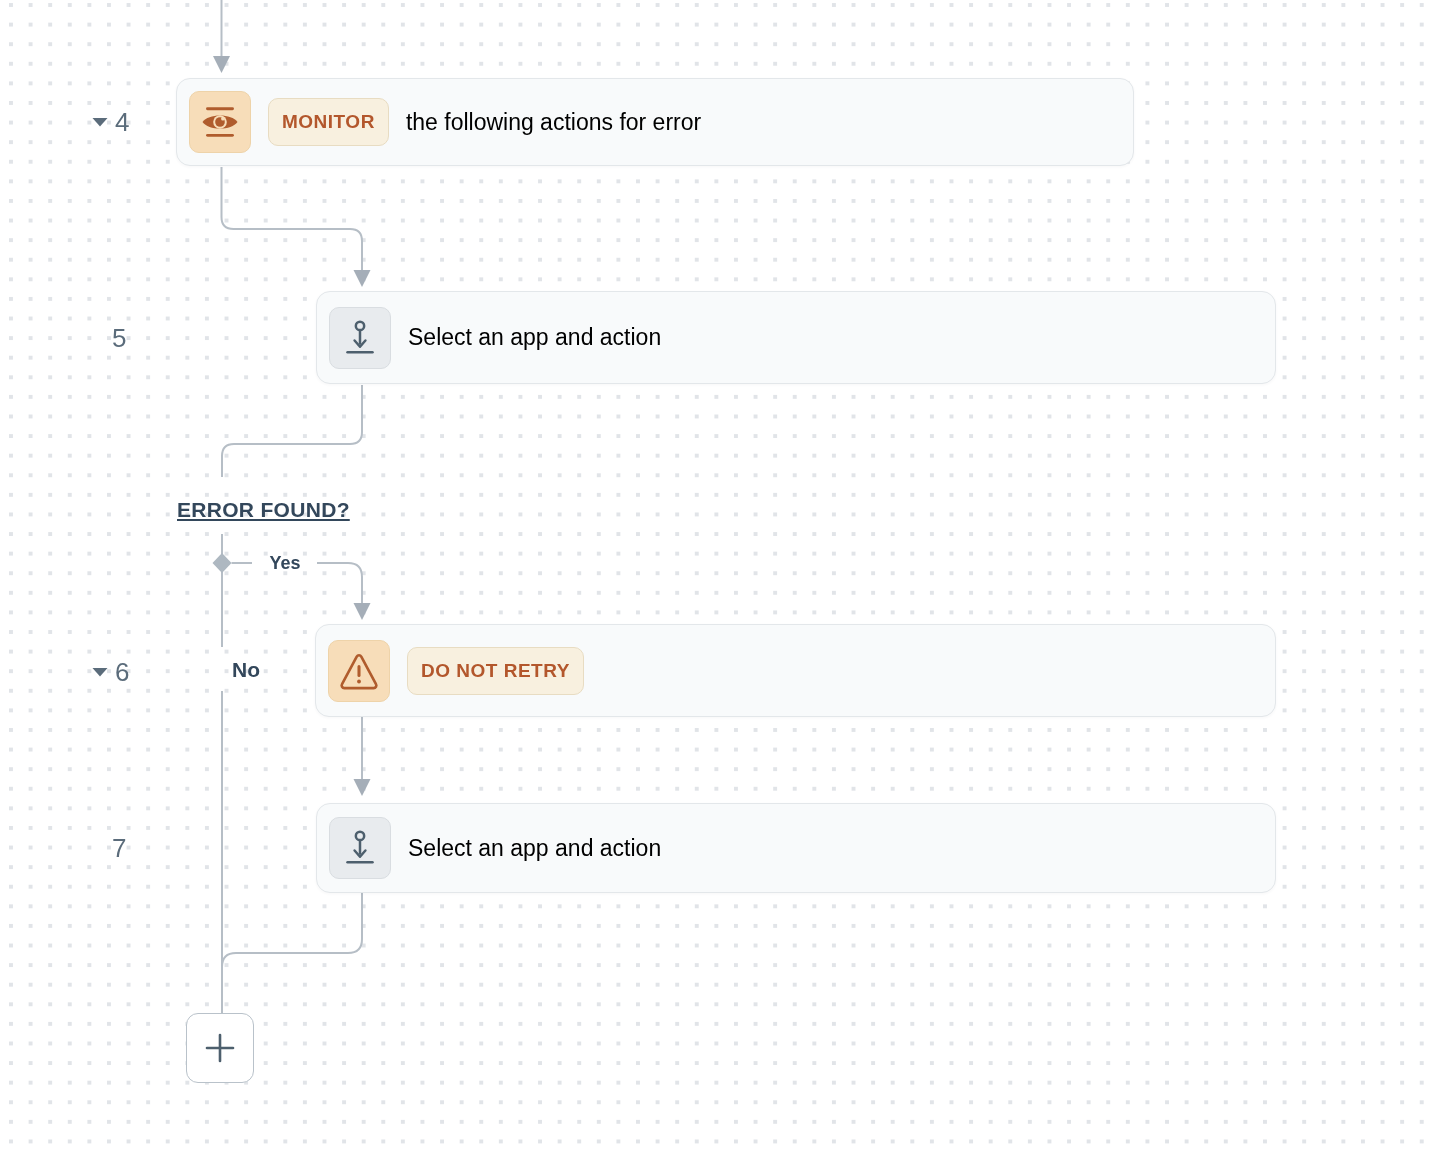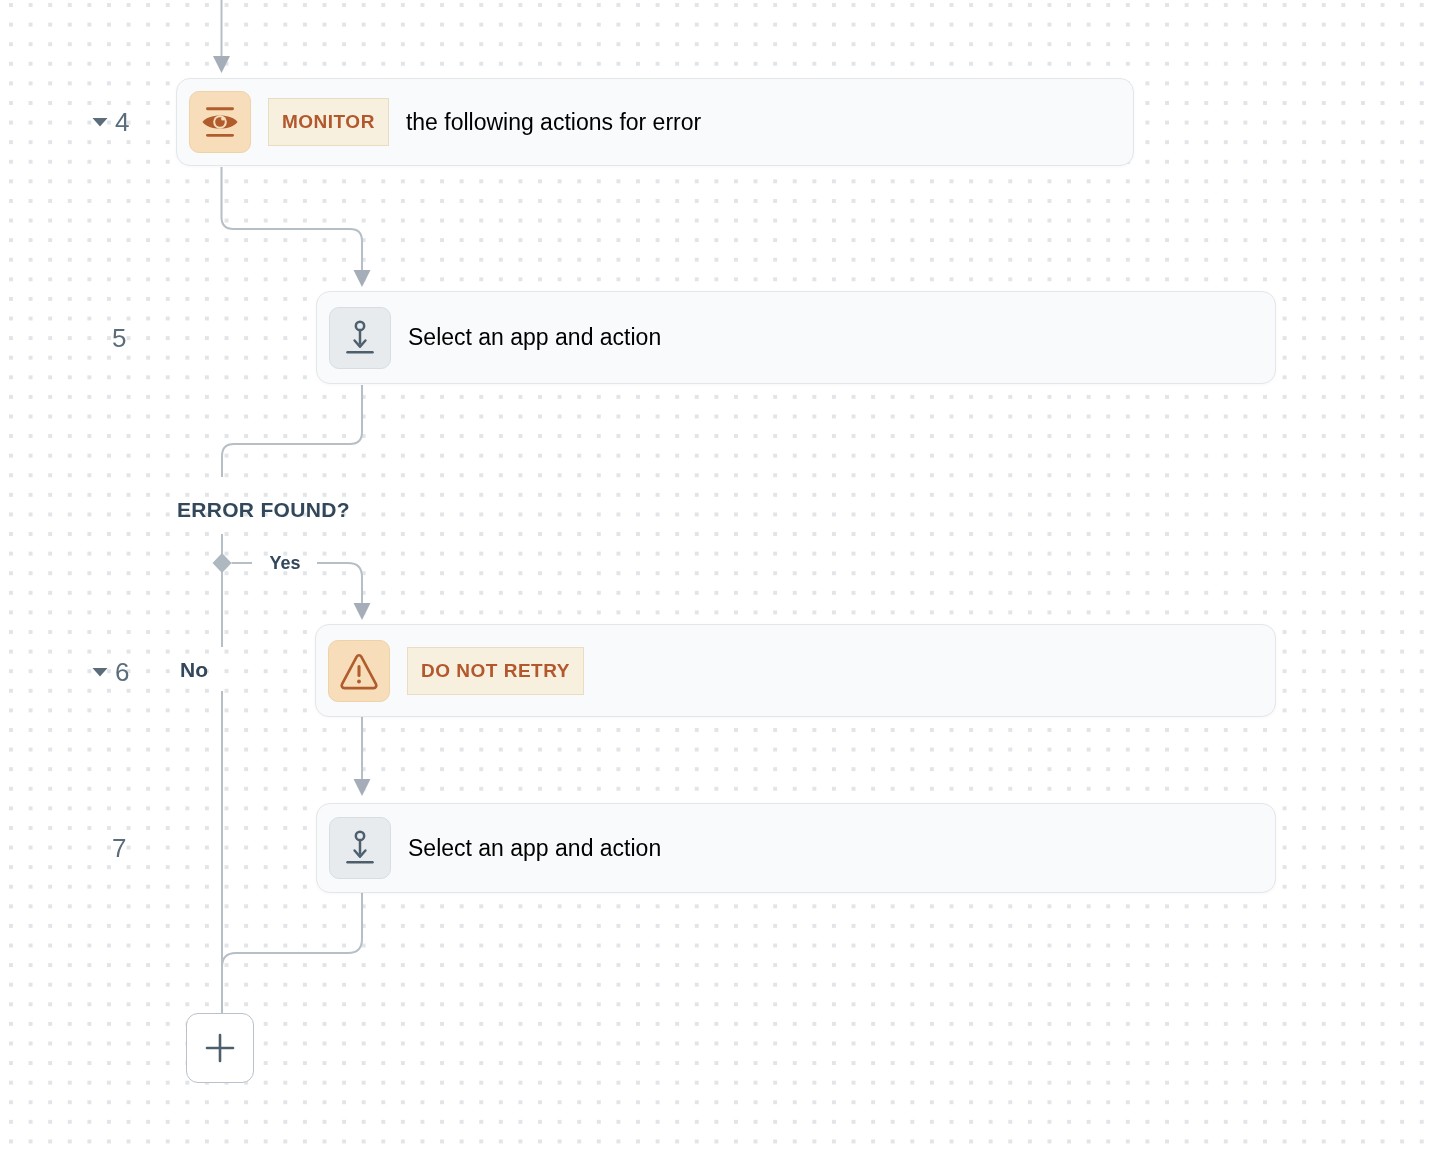--- a/index.html
+++ b/index.html
@@ -33,42 +33,42 @@
   #node7{left:316px;top:803px;width:960px;height:90px;}
 
   .icon-box{
     width:62px;height:62px;border-radius:10px;box-sizing:border-box;
     display:flex;align-items:center;justify-content:center;flex:0 0 auto;
   }
   .icon-tan{background:#f7ddb9;border:1px solid #eed3a9;}
   .icon-gray{background:#e8ebee;border:1px solid #d9dde1;}
 
   .badge{
-    background:#f8f0df;border:1px solid #e8dcc2;border-radius:0;
+    background:#f8f0df;border:1px solid #e8dcc2;border-radius:10px;
     padding:12px 13px;font-weight:700;font-size:19px;color:#b3572c;
     letter-spacing:0.5px;white-space:nowrap;
   }
   .node-title{font-size:23px;color:#000000;}
 
   .gutter{
     position:absolute;z-index:2;display:flex;align-items:center;gap:7px;
     color:#5b6c7b;font-size:26px;line-height:30px;
   }
   #gutter4{left:92px;top:107px;}
   #gutter5{left:112px;top:323px;}
   #gutter6{left:92px;top:657px;}
   #gutter7{left:112px;top:833px;}
   .chevron{cursor:pointer;display:flex;align-items:center;}
 
   .branch-label{
     position:absolute;z-index:3;font-weight:700;color:#33475b;
   }
-  #question{left:177px;top:498px;font-size:21px;letter-spacing:0.3px;}
+  #question{left:177px;top:498px;font-size:21px;letter-spacing:0.3px;text-decoration:underline;}
   #yes-label{left:261px;top:550px;width:48px;text-align:center;font-size:18px;line-height:26px;}
-  #no-label{left:180px;top:657px;width:48px;text-align:left;font-size:21px;line-height:26px;}
+  #no-label{left:212px;top:657px;width:48px;text-align:right;font-size:21px;line-height:26px;}
 
   #add-btn{
     position:absolute;z-index:2;left:186px;top:1013px;width:68px;height:70px;
     box-sizing:border-box;background:#ffffff;border:1.5px solid #b9c2ca;
     border-radius:12px;display:flex;align-items:center;justify-content:center;
     cursor:pointer;
   }
 </style>
 </head>
 <body>

